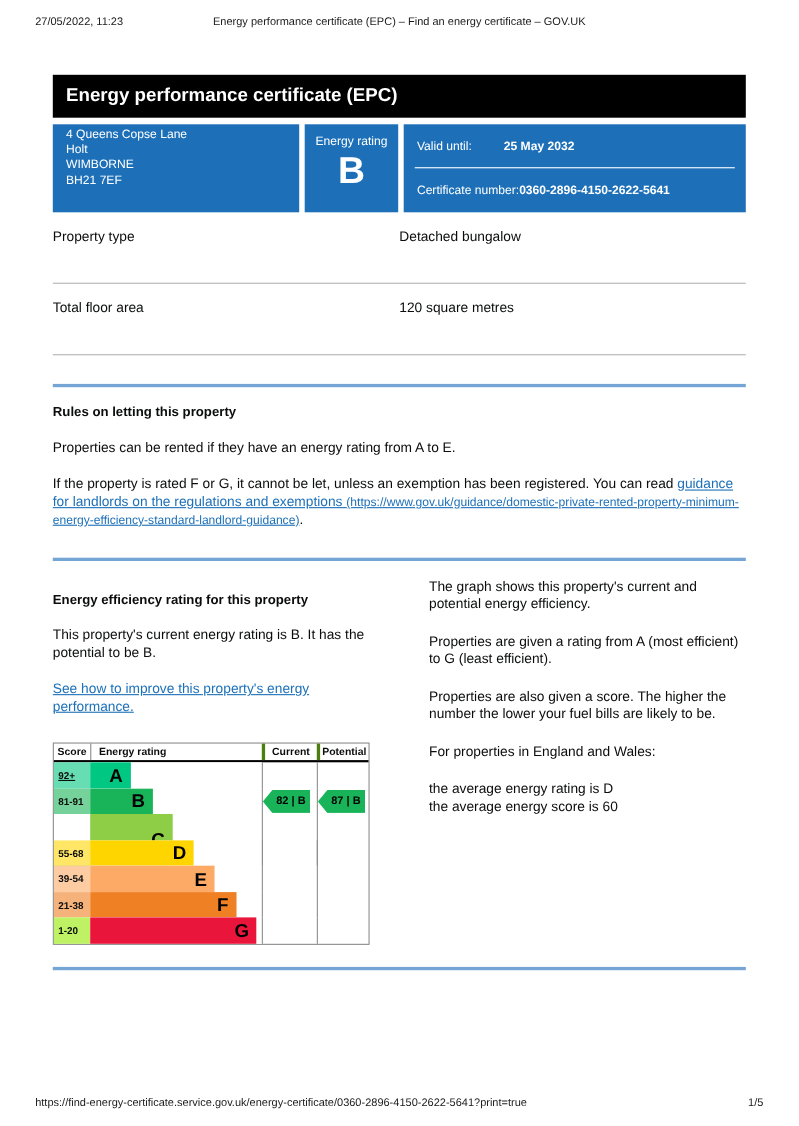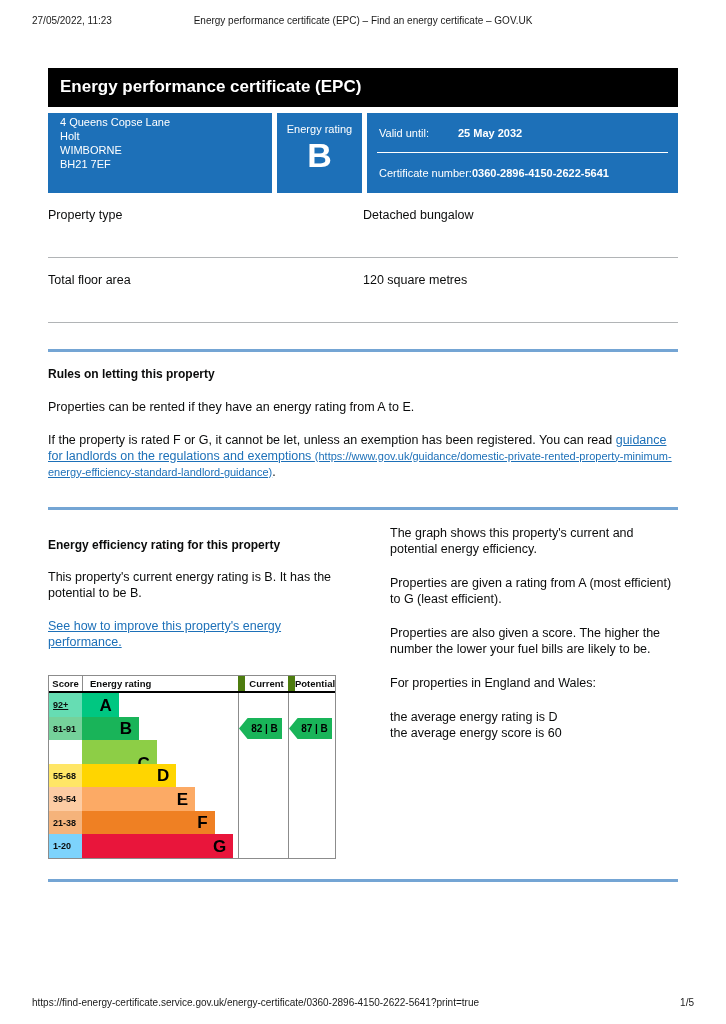--- a/index.html
+++ b/index.html
@@ -54,21 +54,21 @@
   .col-left { width:302px; }
   .col-right { flex:1; padding-top:2px; }
   .col-right .para { margin:0 0 18px 0; }
 
   
   .epc-chart { width:288px; margin-top:25px; border:1px solid #8c8c8c; }
   .epc-head, .epc-row { display:grid; grid-template-columns:33px 156px 50px 47px; }
   .epc-head { height:17px; border-bottom:2px solid #000; font-weight:bold; font-size:9.5px; align-items:center; }
   .h-score { text-align:center; }
   .h-rating { padding-left:7px; border-left:1px solid #8c8c8c; height:100%; display:flex; align-items:center; }
-  .h-cur, .h-pot { border-left:7px solid #4d7c0f; height:100%; display:flex; align-items:center; justify-content:center; }
+  .h-cur, .h-pot { border-left:3px solid #4d7c0f; height:100%; display:flex; align-items:center; justify-content:center; }
   .epc-row { height:23.5px; }
   .score-cell { font-size:9px; font-weight:bold; display:flex; align-items:center; padding-left:4px; }
   .rating-cell { background:#fff; }
   .band-bar { height:100%; display:flex; align-items:center; justify-content:flex-end; padding-right:7px; }
   .band-letter { font-weight:bold; font-size:17px; line-height:1; color:#000; }
   .pointer-cell { border-left:1px solid #8c8c8c; display:flex; align-items:center; justify-content:flex-start; }
   .rating-arrow { width:43px; height:21px; clip-path:polygon(0 50%, 20% 0, 100% 0, 100% 100%, 20% 100%);
     display:flex; align-items:center; justify-content:center; padding-left:8px;
     font-size:10px; font-weight:bold; color:#000; }
 </style>
@@ -203,21 +203,21 @@
                 <div class="score-cell" style="background: rgb(245, 179, 123);">21-38</div>
                 <div class="rating-cell">
                   <div class="band-bar" style="width: 85%; background: rgb(239, 128, 35);">
                     <span class="band-letter">F</span>
                   </div>
                 </div>
                 <div class="pointer-cell"></div>
                 <div class="pointer-cell"></div>
               </div>
               <div class="epc-row">
-                <div class="score-cell" style="background: #7dd3fc;">1-20</div>
+                <div class="score-cell" style="background: #bef264;">1-20</div>
                 <div class="rating-cell">
                   <div class="band-bar" style="width: 97%; background: rgb(233, 21, 59);">
                     <span class="band-letter">G</span>
                   </div>
                 </div>
                 <div class="pointer-cell"></div>
                 <div class="pointer-cell"></div>
               </div>
             </div>
         </div>

